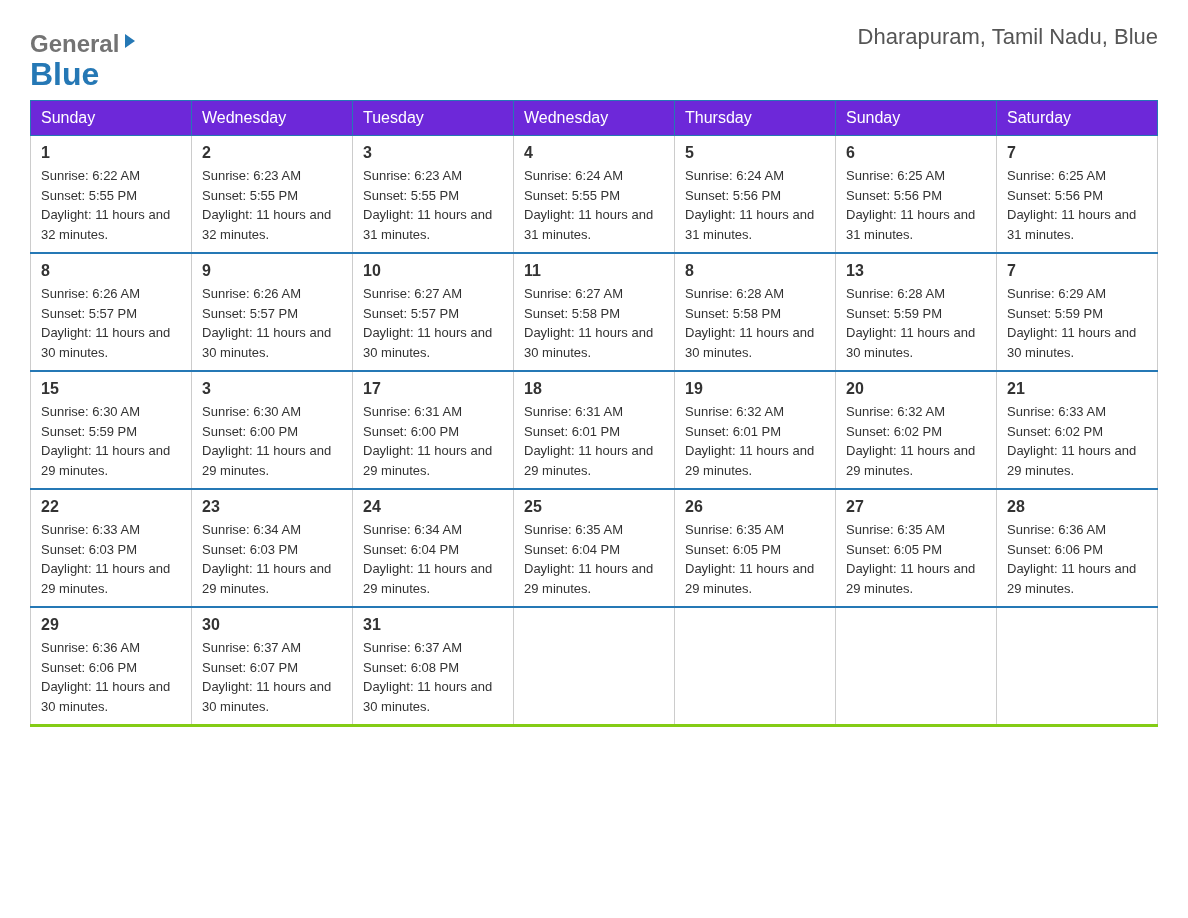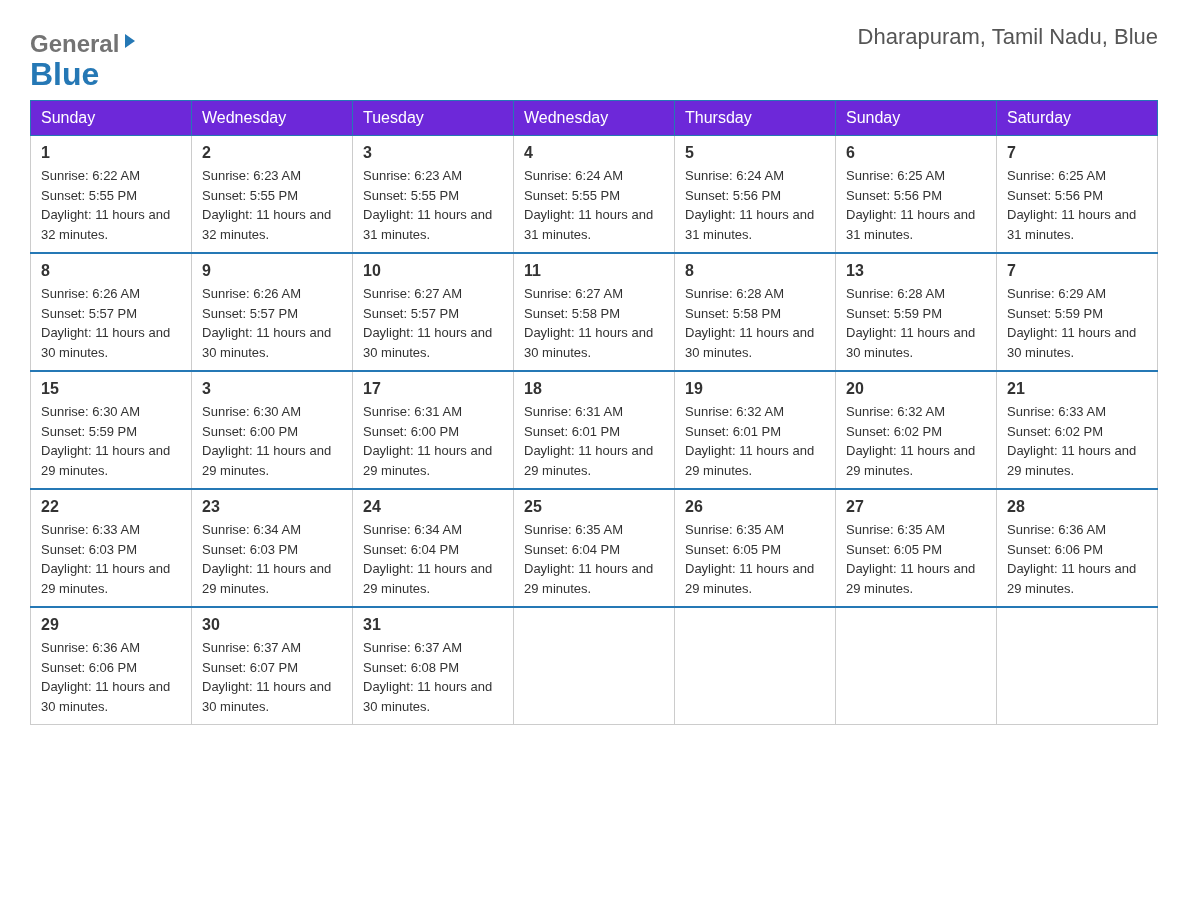--- a/index.html
+++ b/index.html
@@ -71,21 +71,21 @@
     }
     .day-info {
       font-size: 13px;
       line-height: 1.5;
       color: #333;
     }
     tbody tr {
       border-bottom: 2px solid #2578b5;
     }
     tbody tr:last-child {
-      border-bottom: 1px solid #84cc16;
+      border-bottom: 3px solid #84cc16;
     }
     td.empty {
       background: #fff;
     }
   </style>
 </head>
 <body>
 
 <div class="header-row">
   <div class="logo">

